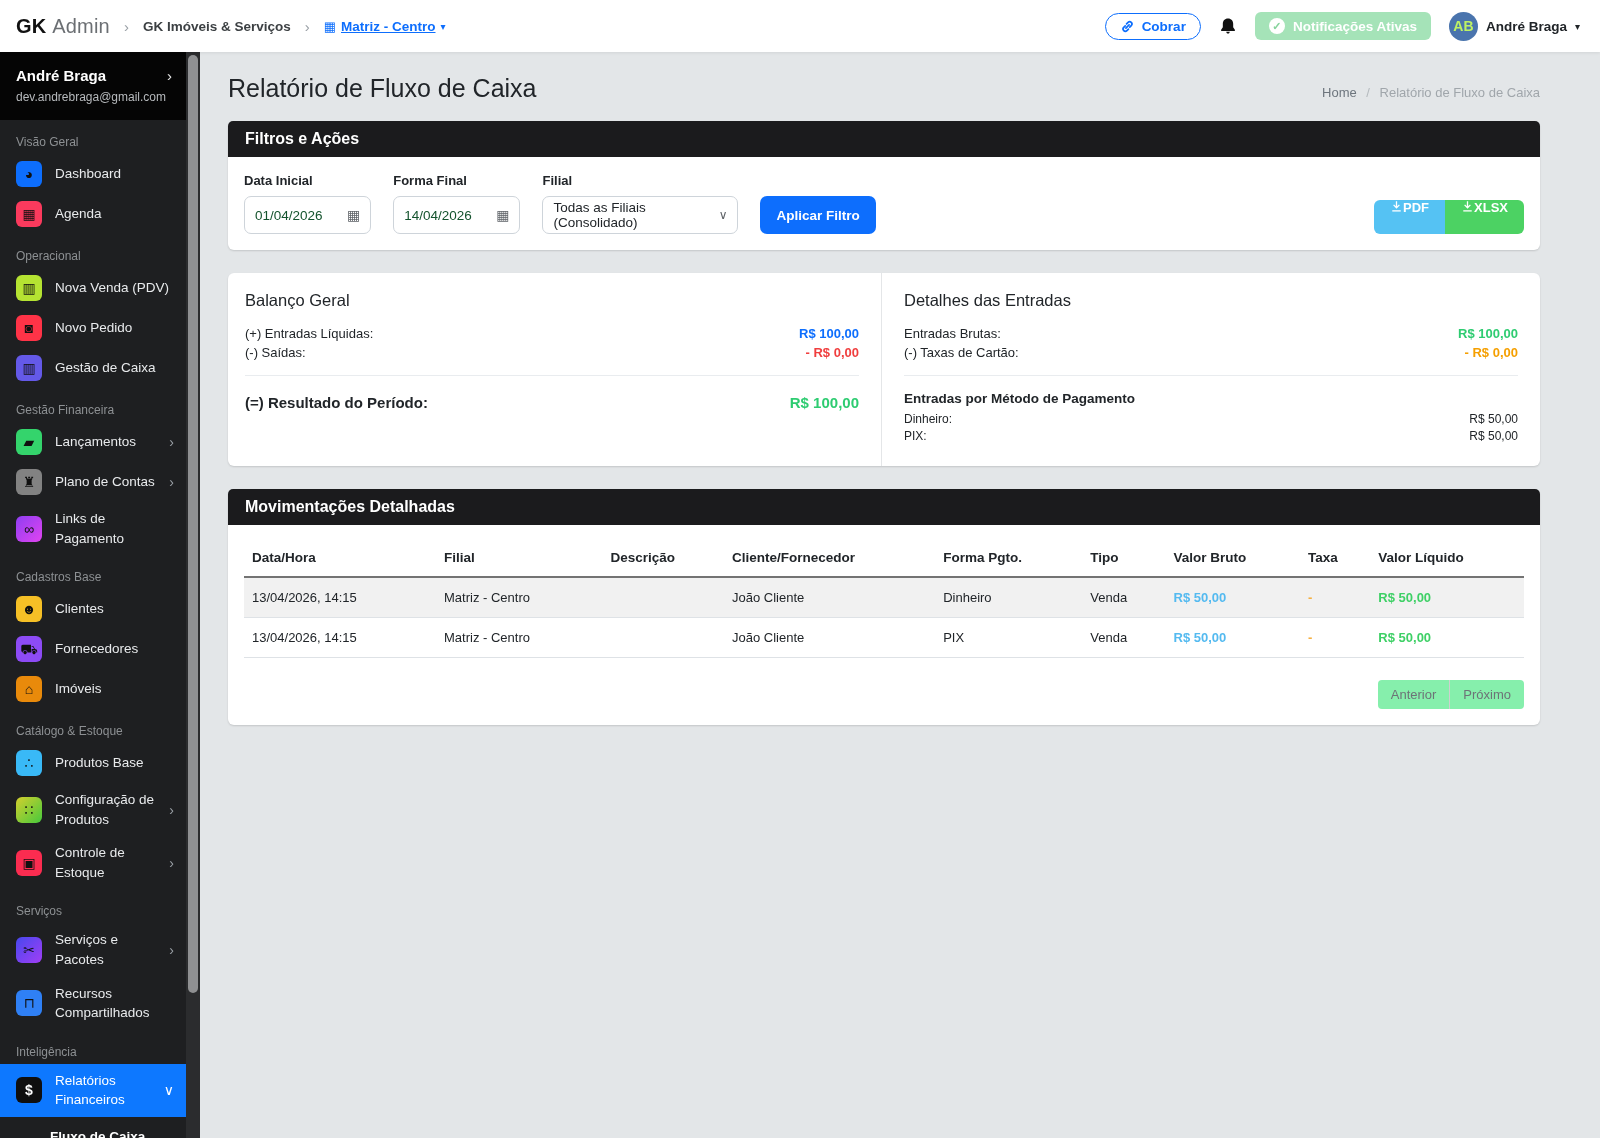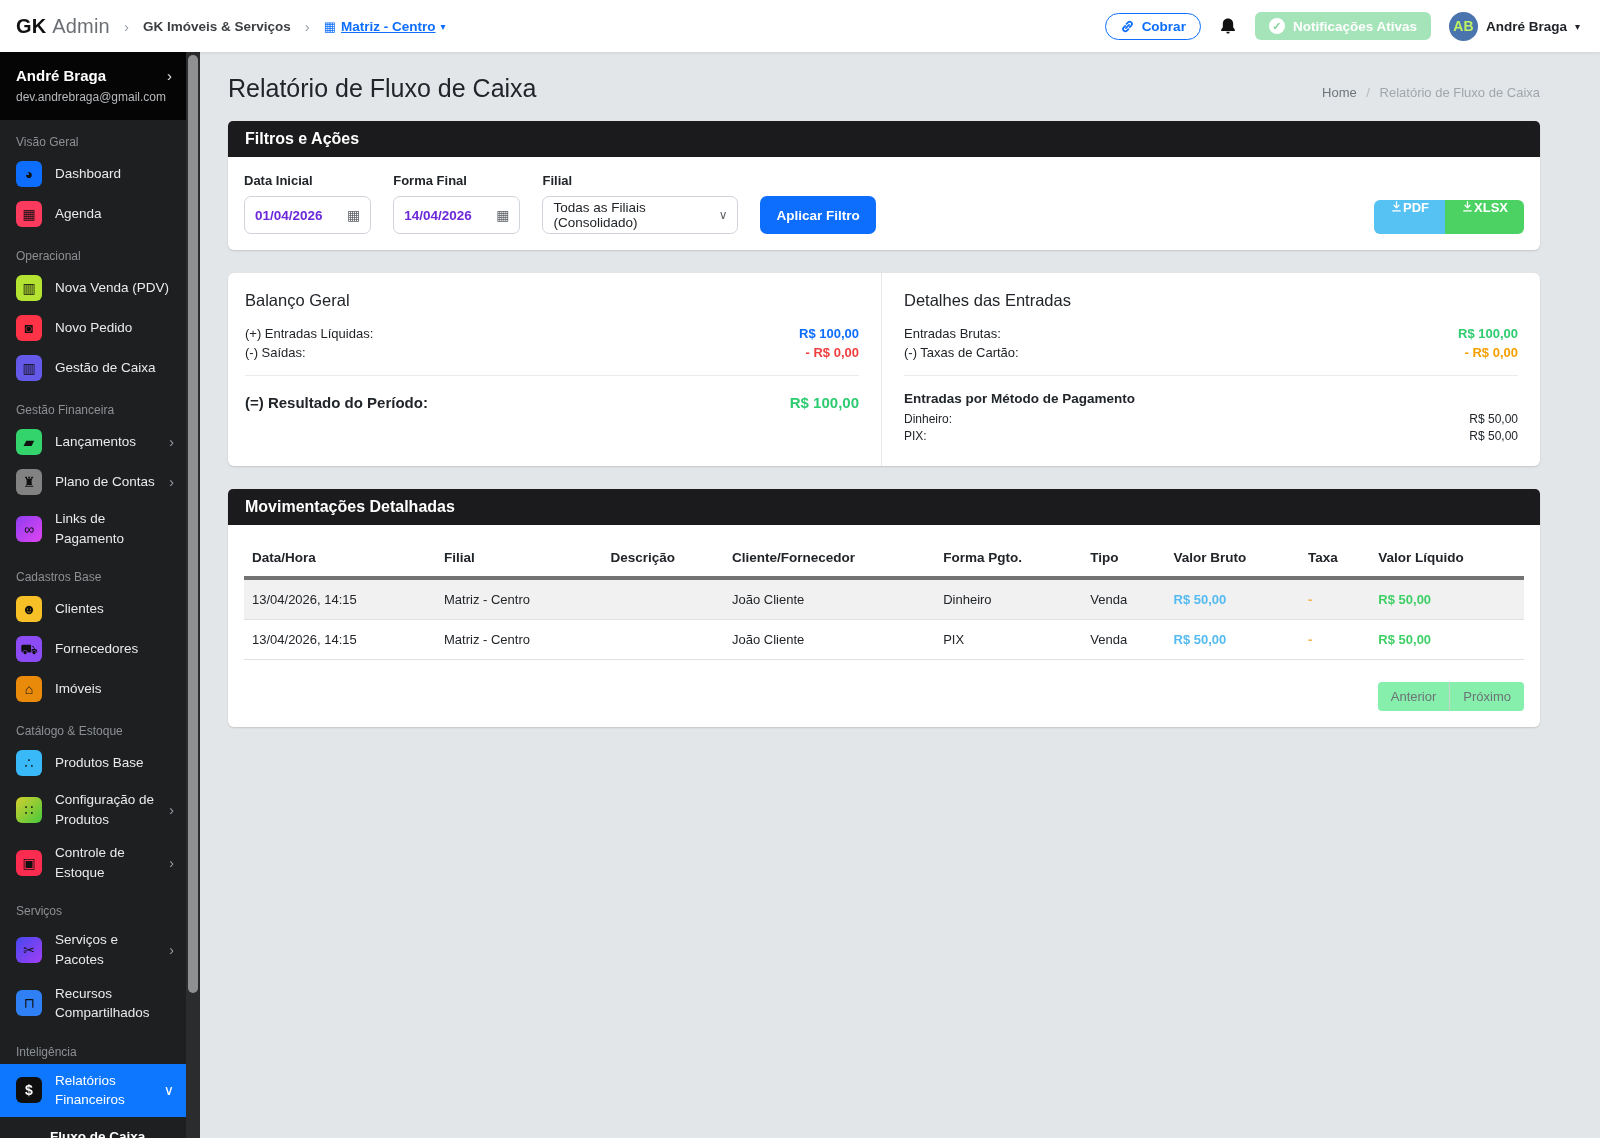--- a/index.html
+++ b/index.html
@@ -64,22 +64,22 @@
 
   .card { background:#fff; border-radius:6px; box-shadow:0 1px 2px rgba(0,0,0,.14); margin-bottom:23px; }
   .card-h { background:#1b1b1d; color:#fff; font-size:16px; font-weight:700; padding:9px 17px;
             border-radius:5px 5px 0 0; }
 
   
   .filters { display:flex; align-items:flex-end; padding:16px; gap:22px; }
   .fgroup .flabel { font-size:13px; font-weight:600; margin-bottom:8px; color:#212529; }
   .inputbox { display:flex; align-items:center; border:1px solid #ced4da; border-radius:7px; height:38px;
               padding:0 10px; background:#fff; gap:8px; }
-  .inputbox input { border:none; outline:none; font-family:inherit; font-size:13.5px; font-weight:700;
-                    color:#6d28d9; width:84px; }
+  .inputbox input { border:none; outline:none; font-family:inherit; font-size:13.5px; font-weight:400;
+                    color:#14532d; width:84px; }
   .cal { color:#5f6368; font-size:14px; }
   .selectbox { width:196px; justify-content:space-between; cursor:pointer; }
   .selectbox .sel-txt { font-size:13.5px; color:#212529; }
   .sel-chev { color:#5f6368; font-size:12px; }
   .btn-primary { background:#0d6efd; color:#fff; border:none; border-radius:7px; height:38px; padding:0 16px;
                  font-size:13.5px; font-weight:600; cursor:pointer; }
   .spacer { flex:1; }
   .export { display:flex; }
   .btn-exp { display:inline-flex; align-items:flex-start; gap:0; border:none; color:#fff; font-weight:700;
              font-size:13px; height:34px; padding:0 16px; cursor:pointer; }
@@ -95,21 +95,21 @@
   .sum-hr { border:none; border-top:1px solid #e9ecef; margin:15px 0; }
   .sum-result { display:flex; justify-content:space-between; margin-top:18px; }
   .sum-result .rl { font-size:15px; font-weight:600; }
   .sum-result .rv { font-size:15px; font-weight:700; }
   .sum-sub { font-size:13.5px; font-weight:700; margin:2px 0 6px; }
   .sum-row.small { font-size:12px; margin:3px 0; }
 
   
   .mov-body { padding:14px 16px 16px; }
   table { width:100%; border-collapse:collapse; }
-  th { text-align:left; font-size:13.5px; font-weight:700; padding:11px 8px; border-bottom:4px solid #737373; }
+  th { text-align:left; font-size:13.5px; font-weight:700; padding:11px 8px; border-bottom:2px solid #737373; }
   td { font-size:13px; padding:12px 8px; border-bottom:1px solid #dee2e6; color:#212529; }
   tr.odd td { background:#f1f1f1; }
   .pager { display:flex; justify-content:flex-end; margin-top:22px; }
   .pg-btn { background:#86efac; border:none; color:#6d7377; font-size:13px; padding:7px 13px; cursor:pointer; }
   .pg-btn:first-child { border-radius:4px 0 0 4px; border-right:1px solid #cfcfcf; }
   .pg-btn:last-child { border-radius:0 4px 4px 0; }
 </style>
 </head>
 <body>
 

